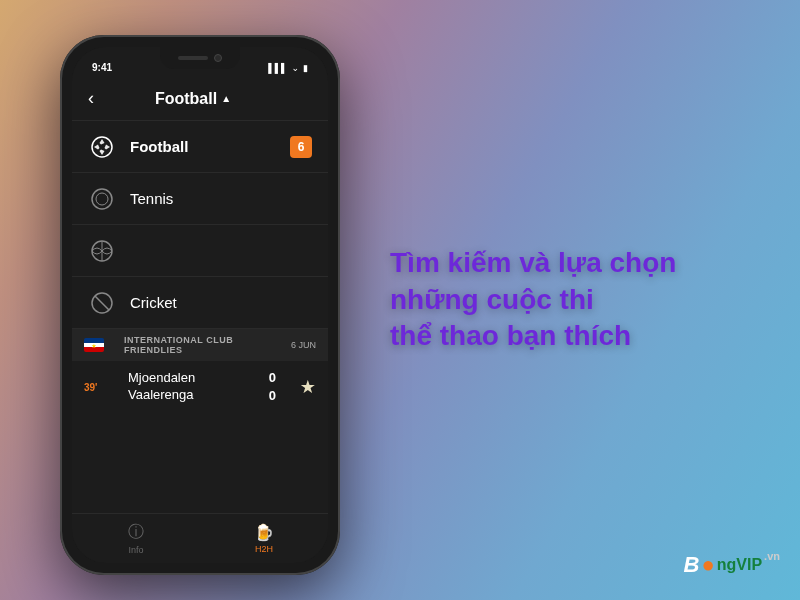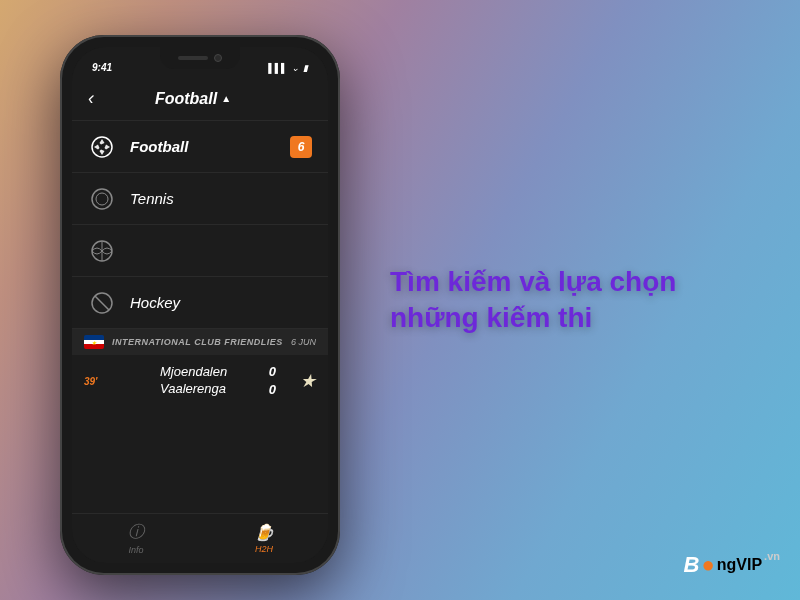--- a/index.html
+++ b/index.html
@@ -74,21 +74,20 @@
     }
 
     .phone-screen {
       width: 100%;
       height: 100%;
       background: #1c1c1c;
       border-radius: 34px;
       overflow: hidden;
       display: flex;
       flex-direction: column;
-      font-style: italic;
     }
 
     
     .status-bar {
       height: 30px;
       background: #1c1c1c;
       display: flex;
       align-items: flex-end;
       justify-content: space-between;
       padding: 0 20px 4px;
@@ -205,21 +204,21 @@
     .match-section {
       background: #1c1c1c;
       flex-shrink: 0;
     }
 
     .match-league-header {
       display: flex;
       align-items: center;
       padding: 6px 12px;
       background: #252525;
-      gap: 8px;
+      gap: 20px;
     }
 
     .league-flag {
       width: 20px;
       height: 14px;
       background: linear-gradient(to bottom, #003580 33%, #fff 33%, #fff 66%, #c00 66%);
       border-radius: 2px;
       flex-shrink: 0;
       position: relative;
       overflow: hidden;
@@ -267,21 +266,20 @@
 
     .match-teams {
       flex: 1;
     }
 
     .match-team {
       color: #fff;
       font-size: 13px;
       font-weight: 500;
       margin-bottom: 2px;
-      margin-left: 32px;
     }
 
     .match-scores {
       display: flex;
       flex-direction: column;
       align-items: center;
       margin-right: 8px;
     }
 
     .match-score {
@@ -369,21 +367,21 @@
       font-size: 20px;
       font-style: italic;
     }
 
     .logo-dot {
       color: #f07820;
       font-size: 22px;
     }
 
     .logo-text {
-      color: #000000;
+      color: #15803d;
       font-size: 16px;
       font-weight: 700;
     }
 
     .logo-suffix {
       color: #ccc;
       font-size: 11px;
       align-self: flex-end;
       margin-bottom: 18px;
     }
@@ -457,21 +455,21 @@
         </div>
 
 
         <div class="sport-item">
           <div class="sport-icon">
             <svg width="24" height="24" viewBox="0 0 24 24">
               <circle cx="12" cy="12" r="10" fill="none" stroke="#888" stroke-width="1.5"></circle>
               <line x1="5" y1="5" x2="19" y2="19" stroke="#888" stroke-width="1.5"></line>
             </svg>
           </div>
-          <span class="sport-name">Hockey</span>
+          <span class="sport-name">Cricket</span>
         </div>
 
         <div class="match-section">
           <div class="match-league-header">
             <div class="league-flag"></div>
             <span class="league-name">INTERNATIONAL CLUB FRIENDLIES</span>
             <span class="league-date">6 JUN</span>
           </div>
           <div class="match-row">
             <span class="match-time">39'</span>
@@ -498,21 +496,22 @@
           <span class="tab-label active">H2H</span>
         </div>
       </div>
 
     </div>
   </div>
 </div>
 
 <div class="right-text">
   <div class="promo-text">Tìm kiếm và lựa chọn</div>
-  <div class="promo-text">những kiếm thi</div>
+  <div class="promo-text">những cuộc thi</div>
+  <div class="promo-text">thể thao bạn thích</div>
 </div>
 
 <div class="bongvip-logo">
   <span class="logo-b" style="font-size:22px;font-weight:900;font-style:italic;color:#fff;">B</span>
   <span class="logo-dot">●</span>
   <span class="logo-text">ngVIP</span>
   <span class="logo-suffix">.vn</span>
 </div>
 
 </body></html>

